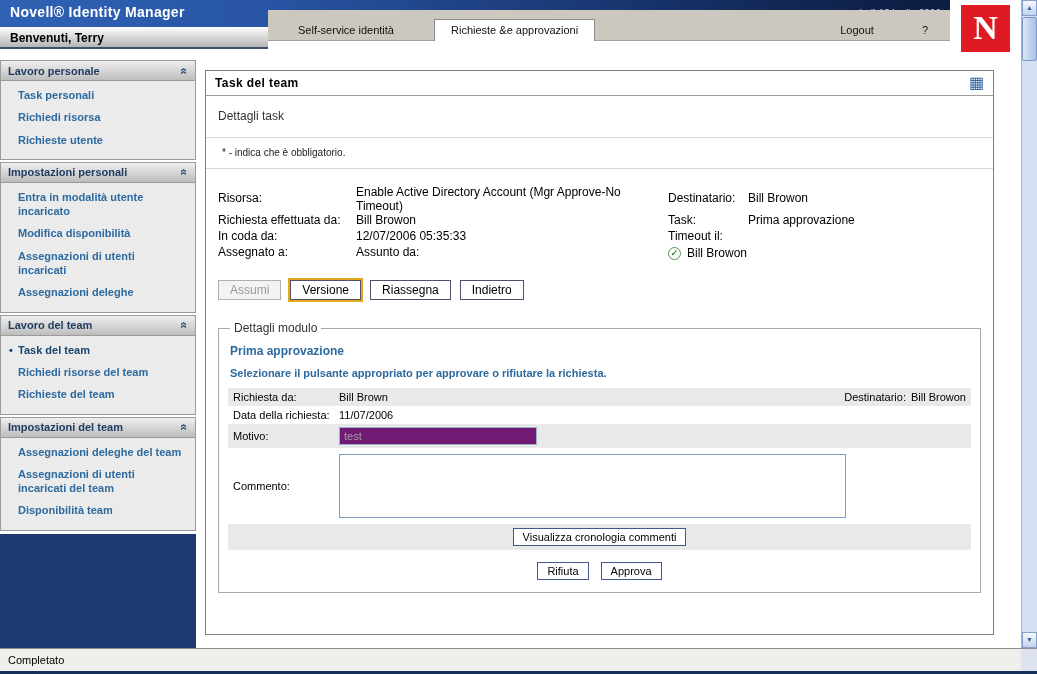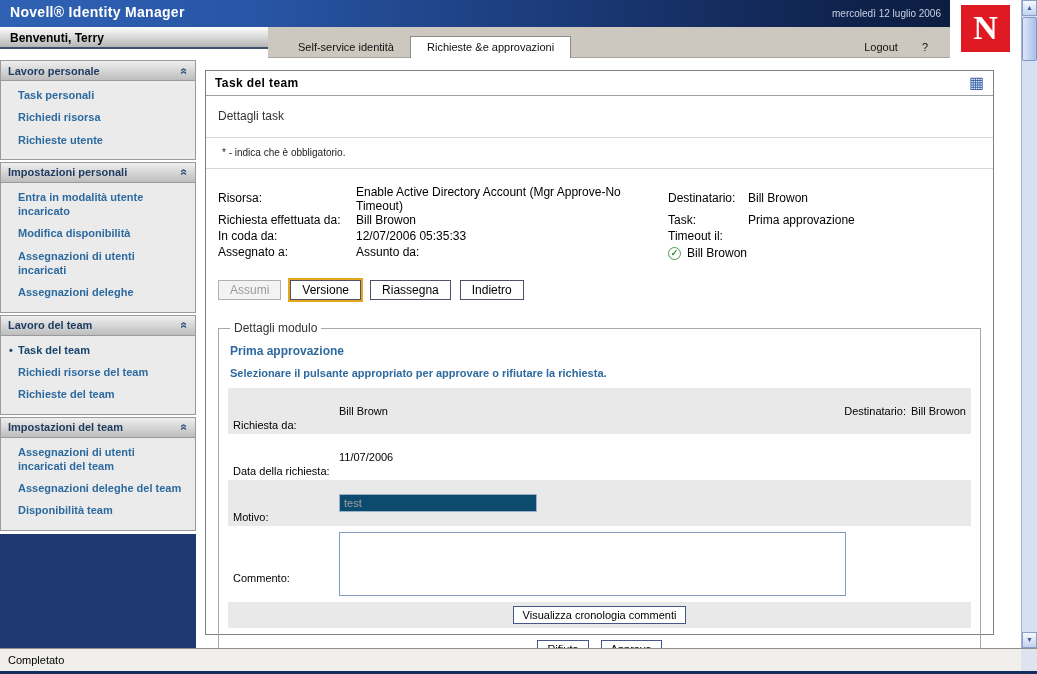--- a/index.html
+++ b/index.html
@@ -12,22 +12,22 @@
   .app-title { position:absolute; left:10px; top:4px; color:#fff; font-size:14px; font-weight:bold; letter-spacing:.3px; }
   .top-date { position:absolute; right:80px; top:8px; color:#c9d1e5; font-size:10px; }
   .n-area { position:absolute; left:950px; top:0; width:71px; height:57px; background:#fff; }
   .n-logo { position:absolute; left:11px; top:5px; width:49px; height:47px; background:#e01a22;
     color:#fff; text-align:center; font-family:"Liberation Serif", serif; font-size:34px; font-weight:bold; line-height:46px; }
 
   
   .welcome-bar { position:absolute; left:0; top:27px; width:268px; height:22px;
     background:linear-gradient(#fefefe,#b5b5b5); border-bottom:2px solid #3f4f6e;
     font-size:12px; font-weight:bold; color:#000; padding:4px 0 0 10px; }
-  .tab-area { position:absolute; left:268px; top:27px; width:682px; height:31px; background:#ccc8c0;
-    display:flex; align-items:flex-end; padding-left:14px; border-bottom:1px solid #a8a49c; }
+  .tab-area { position:absolute; left:268px; top:10px; width:682px; height:31px; background:#ccc8c0;
+    display:flex; align-items:flex-end; padding-left:14px; border-bottom:1px solid #a8a49c;gap:24px; }
   .tab { font-size:11px; color:#111; padding:4px 16px; cursor:pointer; }
   .tab.active { background:#fff; border:1px solid #8a8a8a; border-bottom:none; position:relative; z-index:2; margin-bottom:-1px; padding-bottom:5px; }
   .tab-spacer { flex:1; }
   .logout-link { font-size:11px; color:#111; padding:4px 10px; cursor:pointer; }
   .help-link { font-size:11px; color:#111; padding:4px 22px 4px 14px; cursor:pointer; }
 
   
   .sidebar { position:absolute; left:0; top:58px; width:196px; height:590px; display:flex; flex-direction:column; background:#fff; }
   .side-sec { border:1px solid #9a9a9a; margin-top:2px; background:#ebebeb; }
   .side-hdr { height:20px; background:linear-gradient(#efefef,#bdbdbd); border-bottom:1px solid #9a9a9a;
@@ -59,25 +59,25 @@
   .btn.disabled { color:#9a9a9a; border-color:#b0b0b0; background:#f3f3f3; }
   .btn.ring { box-shadow:0 0 0 2px #e3a81d; }
 
   
   .fieldset { margin:21px 12px 0; border:1px solid #a8a8a8; padding:2px 9px 12px; }
   .fieldset legend { font-size:12px; color:#333; padding:0 4px; margin-left:2px; }
   .form-title { font-size:12px; font-weight:bold; color:#2d6a9f; margin:7px 2px 0; }
   .form-instr { font-size:11px; font-weight:bold; color:#2d6a9f; margin:9px 2px 9px; }
   .frow { display:flex; align-items:center; font-size:11px; padding:3px 5px; color:#000; }
   .frow.alt { background:#e9e9e9; }
-  .flabel { width:106px; flex-shrink:0;margin-top:28px; }
+  .flabel { width:106px; flex-shrink:0; }
   .fspacer { flex:1; }
   .dest-label { margin-right:5px; }
   .motivo-input { width:198px; height:18px; font-family:inherit; font-size:11px; color:#a0a0a0;
-    background:#0c4a6e; border:1px solid #9ab0c8; padding:1px 4px; }
+    background:#701a75; border:1px solid #9ab0c8; padding:1px 4px; }
   .frow.commento-row { padding:6px 5px; }
   .commento-ta { width:507px; height:64px; border:1px solid #7f9cc4; font-family:inherit; font-size:11px; resize:none; background:#fff; }
   .frow.center-row { justify-content:center; padding:4px 5px; }
   .small-btn { font-family:inherit; font-size:11px; padding:2px 9px; background:#fff; border:1px solid #44568a; color:#000; cursor:pointer; }
   .action-row { display:flex; justify-content:center; gap:12px; margin-top:12px; }
 
   
   .statusbar { position:absolute; left:0; top:648px; width:1021px; height:39px; background:#f0efec;
     border-top:1px solid #8f8f8f; font-size:11px; padding:5px 0 0 8px; color:#000; }
   .bottom-strip { position:absolute; left:0; top:671px; width:1037px; height:3px; background:#16305e; }
@@ -155,22 +155,22 @@
         <div class="side-item">Richieste del team</div>
       </div>
     </div>
 
     <div class="side-sec">
       <div class="side-hdr">
         <span class="side-hdr-label">Impostazioni del team</span>
         <span class="chev">«</span>
       </div>
       <div class="side-items">
+        <div class="side-item">Assegnazioni deleghe del team</div>
         <div class="side-item">Assegnazioni di utenti incaricati del team</div>
-        <div class="side-item">Assegnazioni deleghe del team</div>
         <div class="side-item">Disponibilità team</div>
       </div>
     </div>
 
     <div class="side-fill"></div>
   </div>
 
   <div class="panel">
     <div class="panel-hdr">
       <span class="panel-title">Task del team</span>

